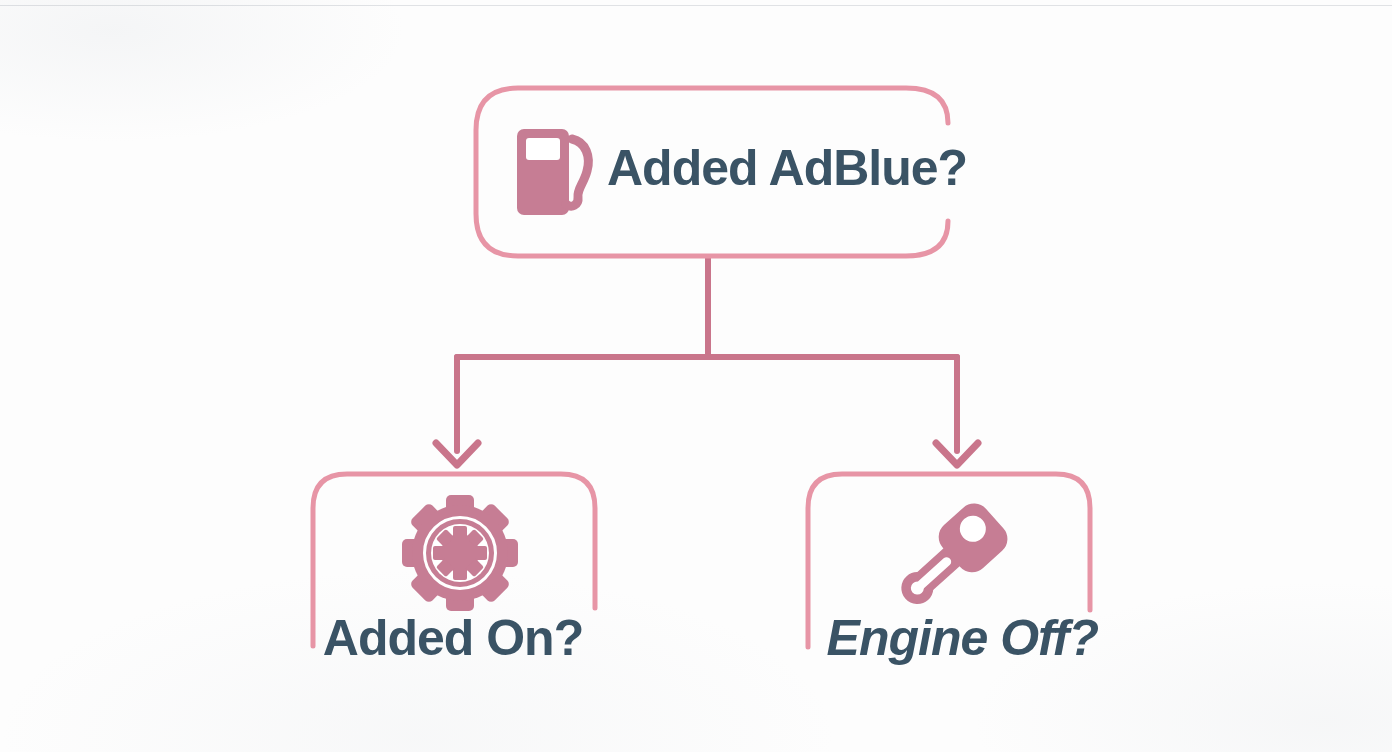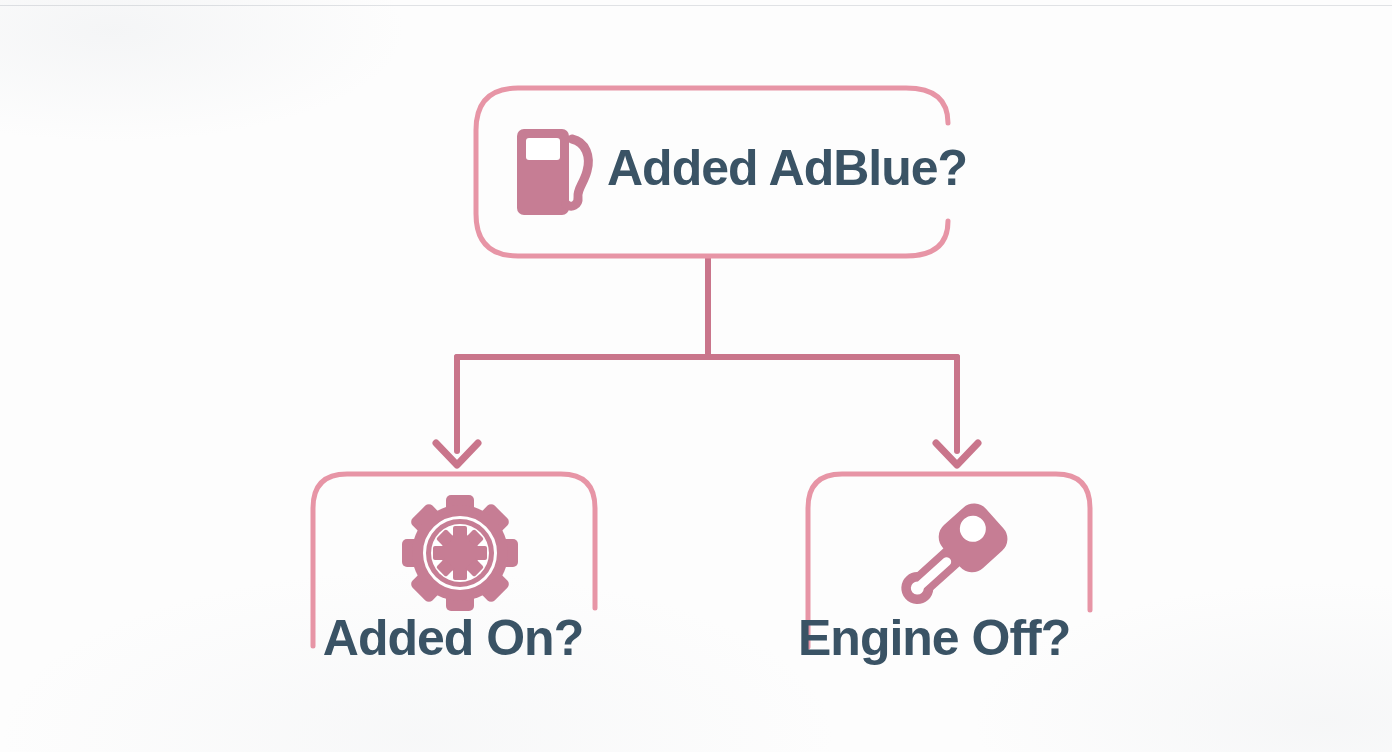--- a/index.html
+++ b/index.html
@@ -46,21 +46,22 @@
   .label-left {
     left: 303px;
     top: 608px;
     width: 300px;
     text-align: center;
   }
   .label-right {
     left: 798px;
     top: 608px;
     width: 300px;
-    text-align: left;
+    text-align: right;
+    font-style: italic;
   }
 </style>
 </head>
 <body>
 
 <div class="canvas">
 
   <svg class="layer" width="1392" height="752" viewBox="0 0 1392 752">
 
     <g style="stroke:var(--connector,#c9758b); fill:none; stroke-linecap:round;">

